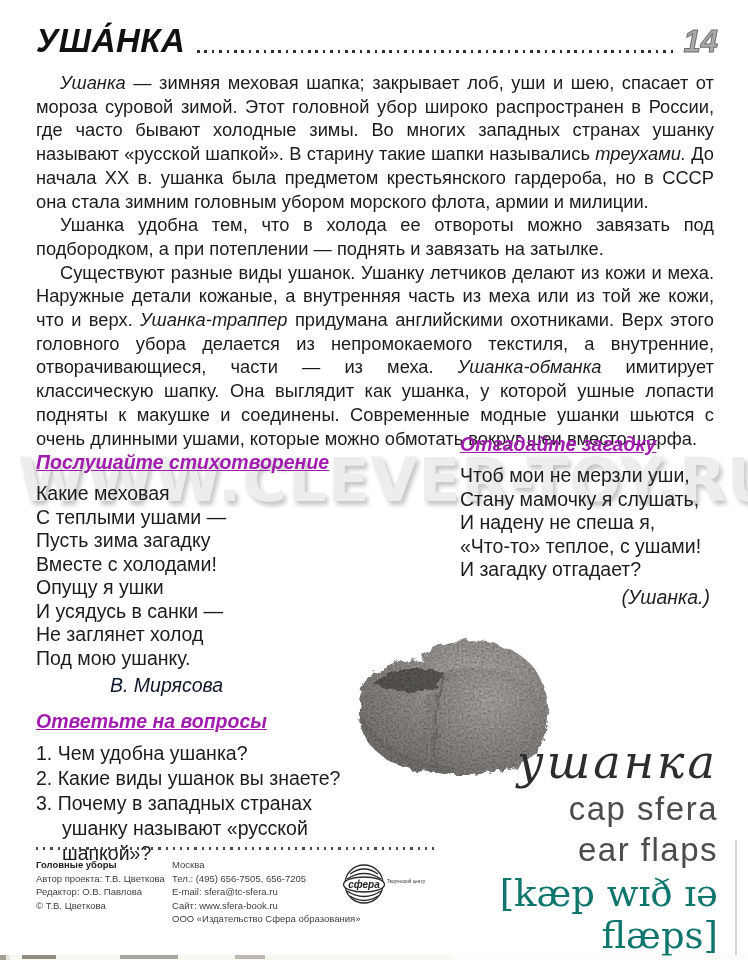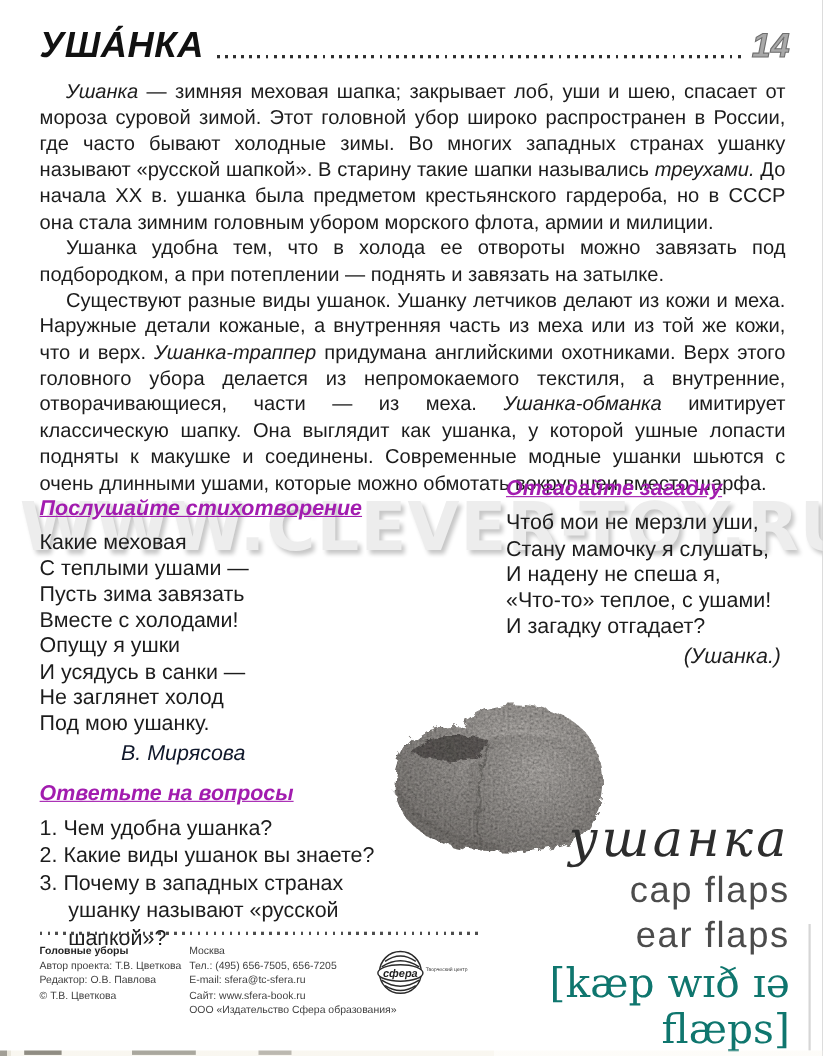--- a/index.html
+++ b/index.html
@@ -78,21 +78,21 @@
   <div class="article">
     <p><span class="it">Ушанка</span><span> — зимняя меховая шапка; закрывает лоб, уши и шею, спасает от мороза суровой зимой. Этот головной убор широко распространен в России, где часто бывают холодные зимы. Во многих западных странах ушанку называют «русской шапкой». В старину такие шапки назывались </span><span class="it">треухами.</span><span> До начала XX в. ушанка была предметом крестьянского гардероба, но в СССР она стала зимним головным убором морского флота, армии и милиции.</span></p>
     <p><span>Ушанка удобна тем, что в холода ее отвороты можно завязать под подбородком, а при потеплении — поднять и завязать на затылке.</span></p>
     <p><span>Существуют разные виды ушанок. Ушанку летчиков делают из кожи и меха. Наружные детали кожаные, а внутренняя часть из меха или из той же кожи, что и верх. </span><span class="it">Ушанка-траппер</span><span> придумана английскими охотниками. Верх этого головного убора делается из непромокаемого текстиля, а внутренние, отворачивающиеся, части — из меха. </span><span class="it">Ушанка-обманка</span><span> имитирует классическую шапку. Она выглядит как ушанка, у которой ушные лопасти подняты к макушке и соединены. Современные модные ушанки шьются с очень длинными ушами, которые можно обмотать вокруг шеи вместо шарфа.</span></p>
   </div>
 
   <div class="poem">
     <div class="colhead">Послушайте стихотворение</div>
     <div class="verse">Какие меховая</div>
     <div class="verse">С теплыми ушами —</div>
-    <div class="verse">Пусть зима завязать</div>
+    <div class="verse">Пусть зима загадку</div>
     <div class="verse">Вместе с холодами!</div>
     <div class="verse">Опущу я ушки</div>
     <div class="verse">И усядусь в санки —</div>
     <div class="verse">Не заглянет холод</div>
     <div class="verse">Под мою ушанку.</div>
     <div class="poem-author">В. Мирясова</div>
   </div>
 
   <div class="riddle">
     <div class="colhead">Отгадайте загадку</div>
@@ -137,21 +137,21 @@
         <path d="M30,60 C54,42 92,40 108,54 C96,70 54,72 30,60 Z" fill="#5f5b58" opacity="0.85"></path>
         <path d="M100,50 C134,36 178,46 196,72 C206,96 200,126 178,140 C152,152 112,152 88,144 C72,118 76,76 100,50 Z" fill="url(#hg2)" opacity="0.95"></path>
         <path d="M100,52 C90,88 88,118 93,146" fill="none" stroke="#7b7773" stroke-width="2.5" opacity="0.7"></path>
         <path d="M14,92 C30,120 60,140 110,146" fill="none" stroke="#6f6b67" stroke-width="5" opacity="0.25"></path>
       </g>
     </svg>
   </div>
 
   <div class="vocab">
     <div class="vocab-ru">ушанка</div>
-    <div class="vocab-en">cap flaps</div>
+    <div class="vocab-en">cap sfera</div>
     <div class="vocab-en">ear flaps</div>
     <div class="vocab-ipa">[kæp wɪð ɪə flæps]</div>
   </div>
 
   <div class="footer">
     <div class="footer-rule"></div>
     <div class="footer-cols">
       <div class="fcol1">
         <div class="fline fbold">Головные уборы</div>
         <div class="fline">Автор проекта: Т.В. Цветкова</div>

